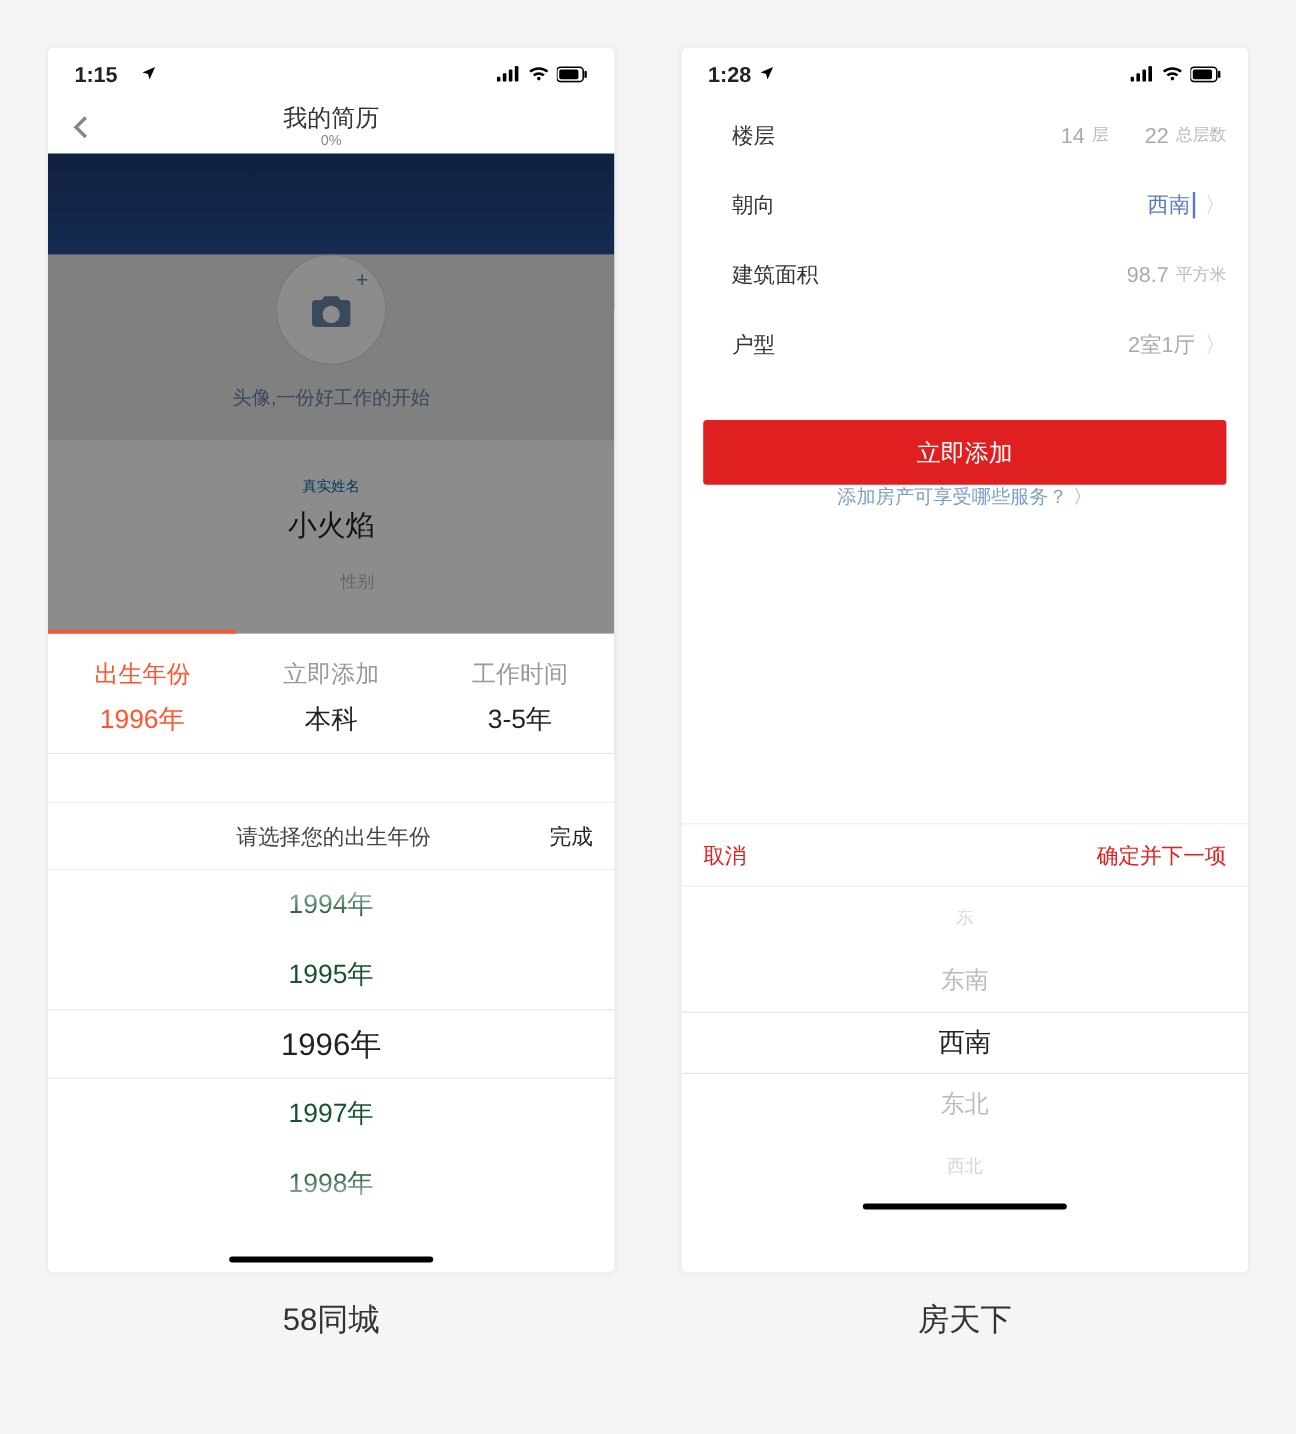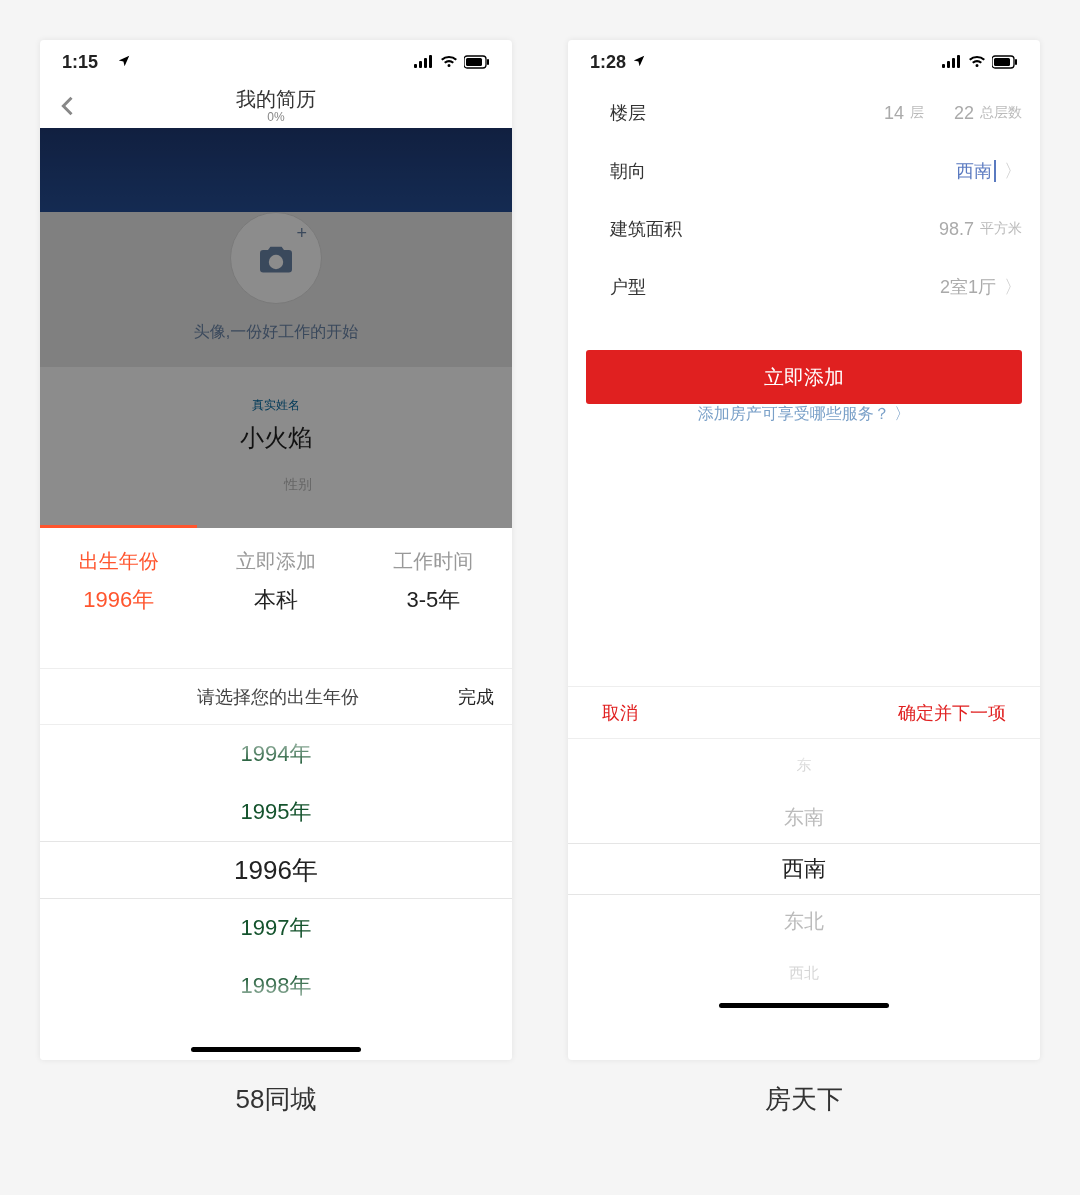--- a/index.html
+++ b/index.html
@@ -75,21 +75,21 @@
   .formrow .k{color:#333;}
   .formrow .sp{flex:1;}
   .formrow .u{color:#bbb;font-size:14px;margin-left:6px;}
   .formrow .v{color:#aaa;font-size:18px;}
   .formrow .v.hl{color:#5a7ac0;}
   .formrow .chev{color:#ccc;margin-left:8px;font-size:18px;}
   .caret{display:inline-block;width:2px;height:22px;background:#5a7ac0;vertical-align:middle;margin-left:2px;}
   .cta{margin:34px 18px 0;height:54px;background:var(--red);color:#fff;font-size:20px;border-radius:3px;display:flex;align-items:center;justify-content:center;}
   .link{text-align:center;color:#7aa0c8;font-size:16px;}
   .sheet{position:absolute;left:0;right:0;bottom:0;height:330px;background:#fff;border-top:1px solid var(--line);}
-  .sheet-head{display:flex;justify-content:space-between;align-items:center;height:52px;padding:0 34px;font-size:18px;border-bottom:1px solid var(--line);}
+  .sheet-head{display:flex;justify-content:space-between;align-items:center;height:52px;padding:0 18px;font-size:18px;border-bottom:1px solid var(--line);}
   .sheet-head .a{color:var(--red);}
   .wheel2{position:relative;height:278px;overflow:hidden;}
   .wheel2 .row{height:52px;line-height:52px;text-align:center;font-size:20px;color:#bbb;}
   .wheel2 .row.sel{color:#222;font-size:22px;}
   .wheel2 .hl{position:absolute;left:0;right:0;top:104px;height:52px;border-top:1px solid #e5e5e5;border-bottom:1px solid #e5e5e5;pointer-events:none;}
   .wheel2 .fade-top{position:absolute;left:0;right:0;top:0;height:30px;background:linear-gradient(#fff,rgba(255,255,255,0));pointer-events:none;}
   .wheel2 .fade-bot{position:absolute;left:0;right:0;bottom:0;height:30px;background:linear-gradient(rgba(255,255,255,0),#fff);pointer-events:none;}
 
   svg.chev-left{stroke:#888;stroke-width:2.5;fill:none;}
 </style>

